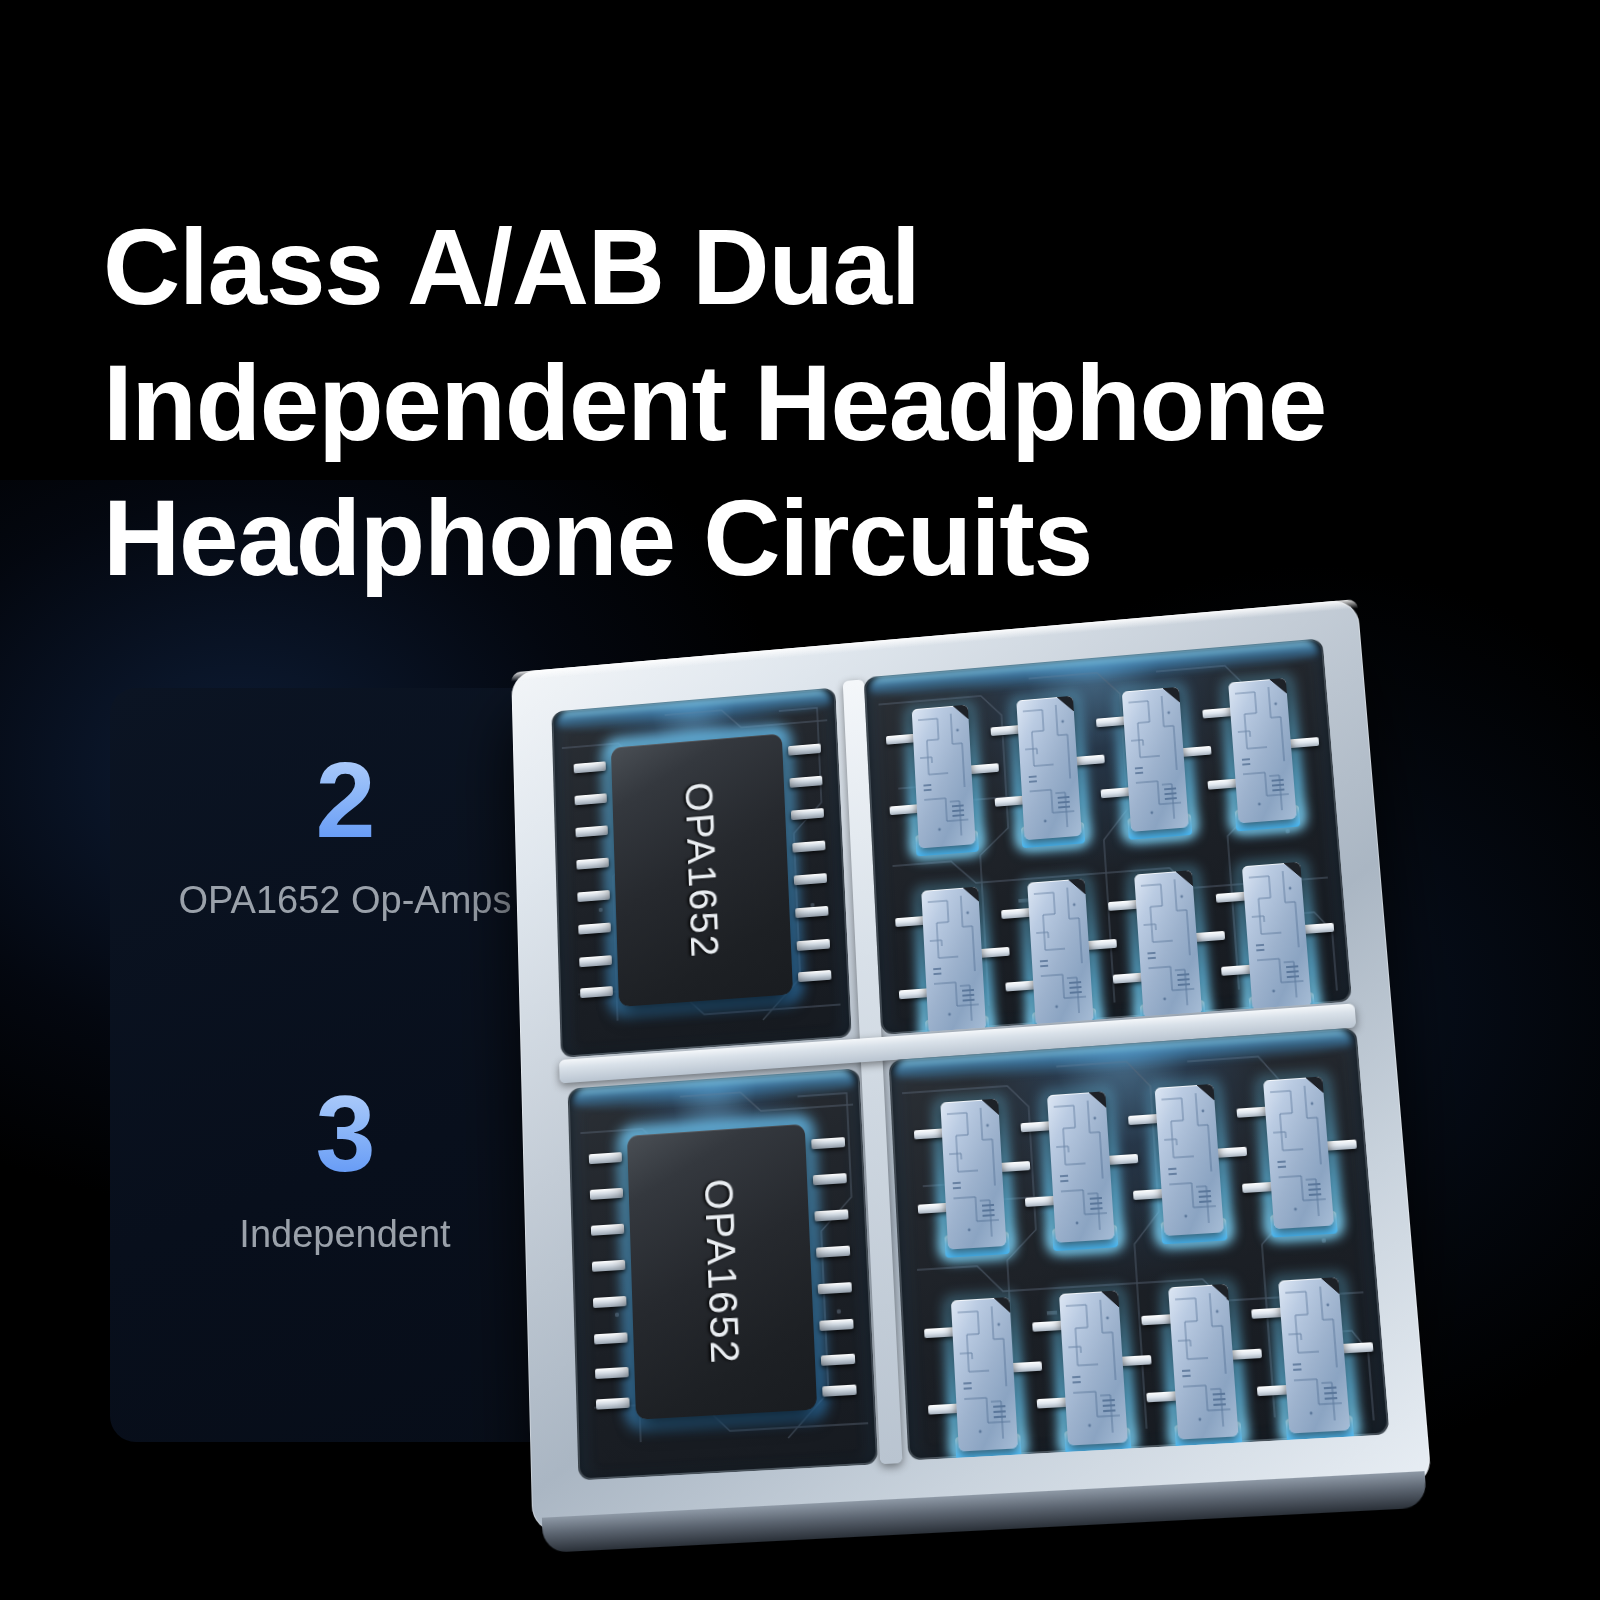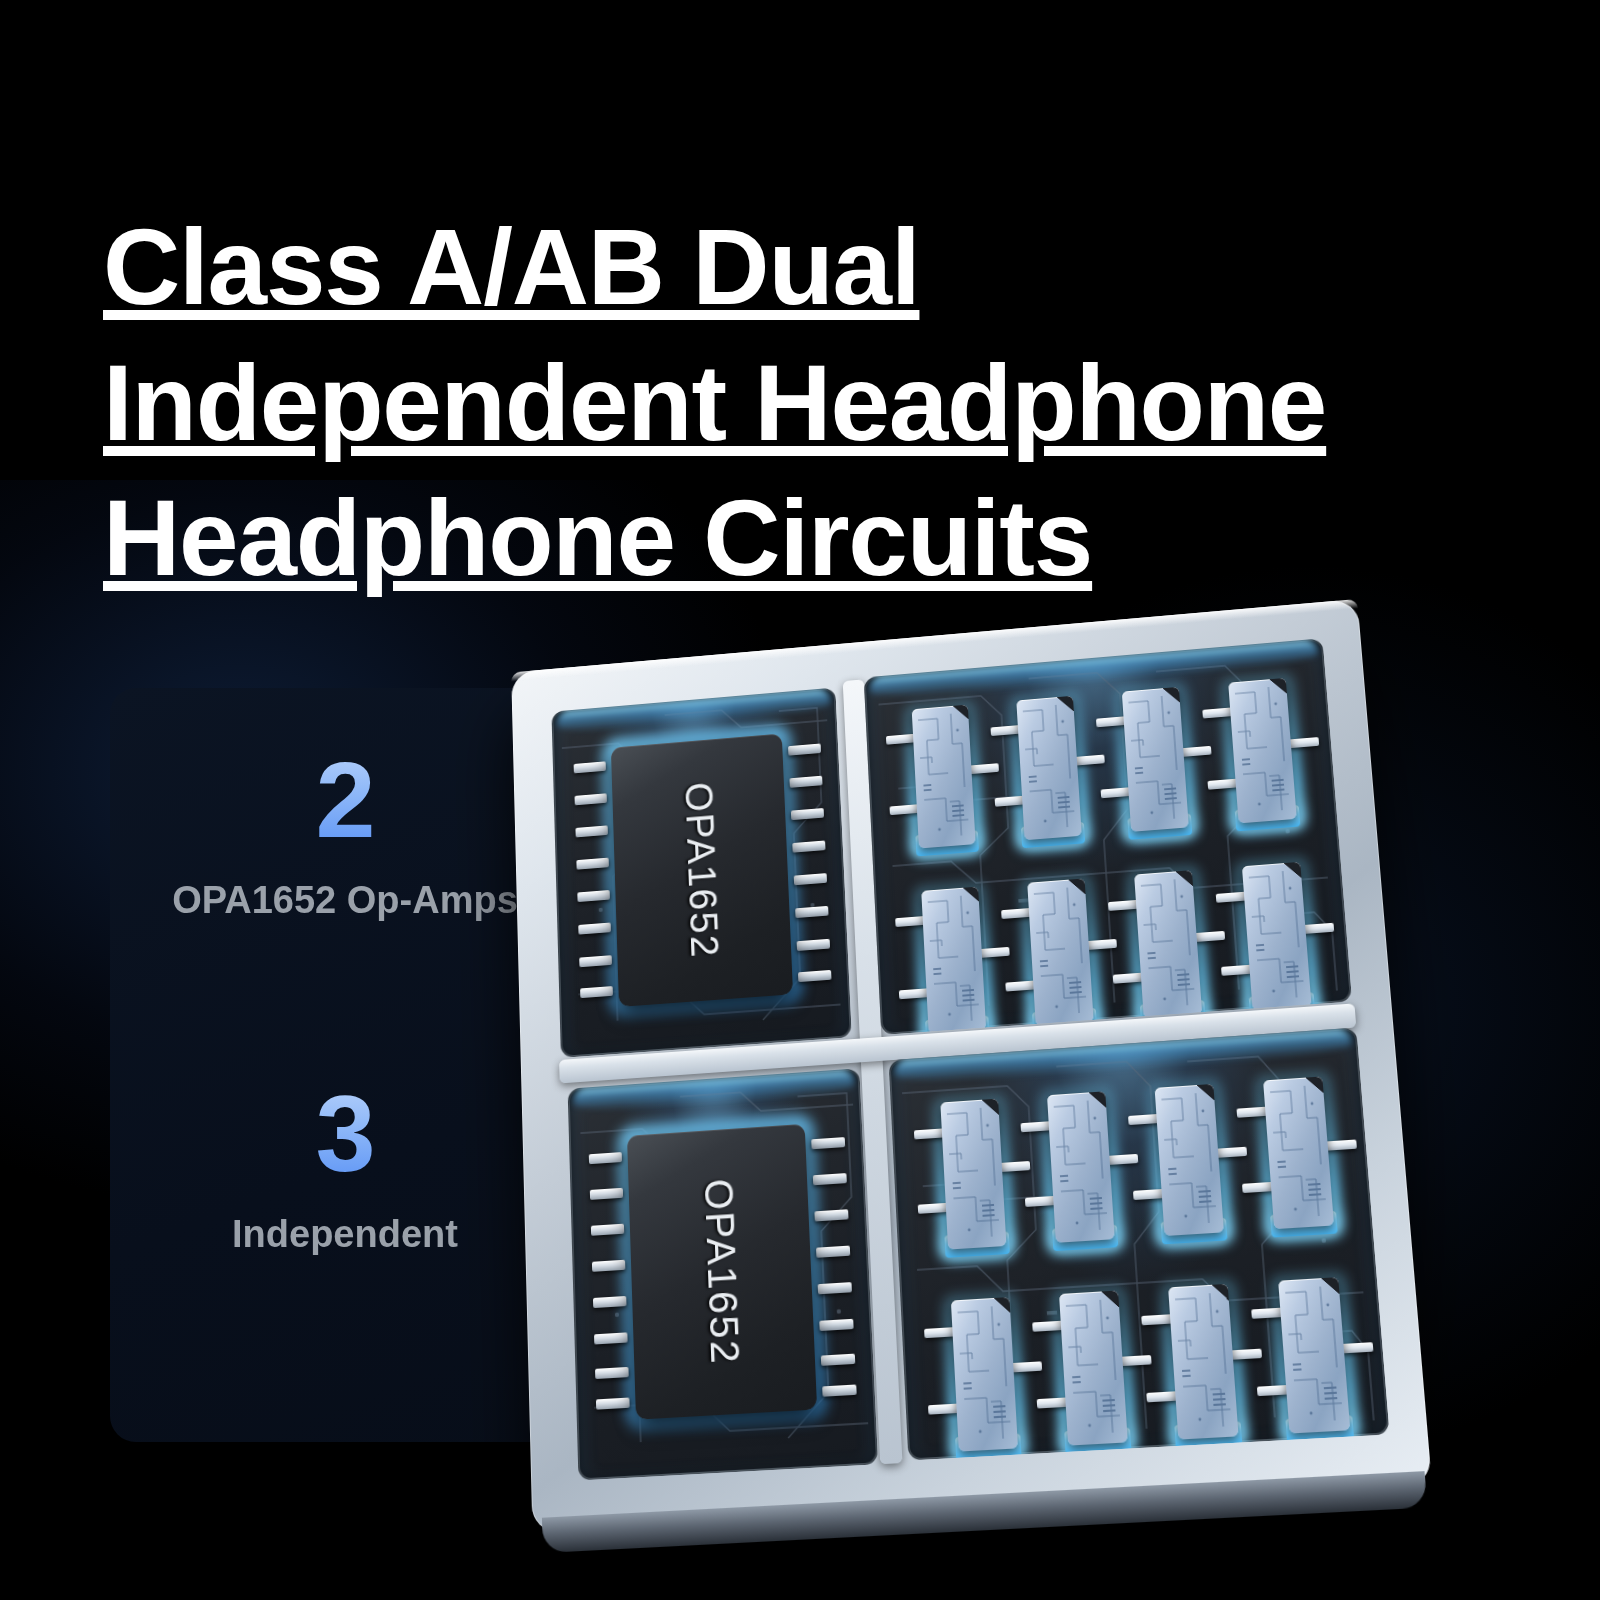--- a/index.html
+++ b/index.html
@@ -13,34 +13,34 @@
            background:radial-gradient(ellipse at 40% 40%, rgba(16,34,64,.85) 0%, rgba(8,16,34,.45) 45%, rgba(0,0,0,0) 72%);
            pointer-events:none;}
   .bg-glow2{position:absolute;right:-160px;top:560px;width:900px;height:900px;
            background:radial-gradient(ellipse at 50% 50%, rgba(18,40,78,.40) 0%, rgba(0,0,0,0) 70%);
            pointer-events:none;}
 
   
   #headline{position:absolute;left:103px;top:128px;width:1420px;
             color:#ffffff;font-size:107px;line-height:1.27;font-weight:700;
             letter-spacing:-1.2px;}
-  #headline .ln{display:block;white-space:nowrap;text-decoration:underline;}
+  #headline .ln{display:block;white-space:nowrap;}
 
   
   #stats-panel{position:absolute;left:110px;top:688px;width:760px;height:754px;
                background:linear-gradient(160deg,#0b1423 0%,#080f1c 55%,#070d18 100%);
                border-radius:26px;overflow:hidden;}
   .stat{position:absolute;left:0;width:470px;text-align:center;}
   #stat-0{top:58px;}
   #stat-1{top:392px;}
   .stat-value{font-size:108px;font-weight:700;line-height:1;letter-spacing:-1px;
               background:linear-gradient(180deg,#b6d1fb 0%,#93bbf8 38%,#5b93f5 100%);
               -webkit-background-clip:text;background-clip:text;color:transparent;
               -webkit-text-fill-color:transparent;}
-  .stat-label{margin-top:22px;font-size:38px;line-height:1.3;color:#9aa1aa;font-weight:700;}
+  .stat-label{margin-top:22px;font-size:38px;line-height:1.3;color:#9aa1aa;font-weight:400;}
   .stat-label span{display:block;}
 
   
   #chip-scene{position:absolute;left:455px;top:560px;width:1100px;height:1010px;
               perspective:2400px;perspective-origin:50% 40%;}
   #chip-module{position:absolute;left:55px;top:60px;width:880px;height:880px;
                transform:rotateX(9deg) rotateY(-6deg) rotateZ(-3.3deg);
                transform-style:preserve-3d;}
 
   

